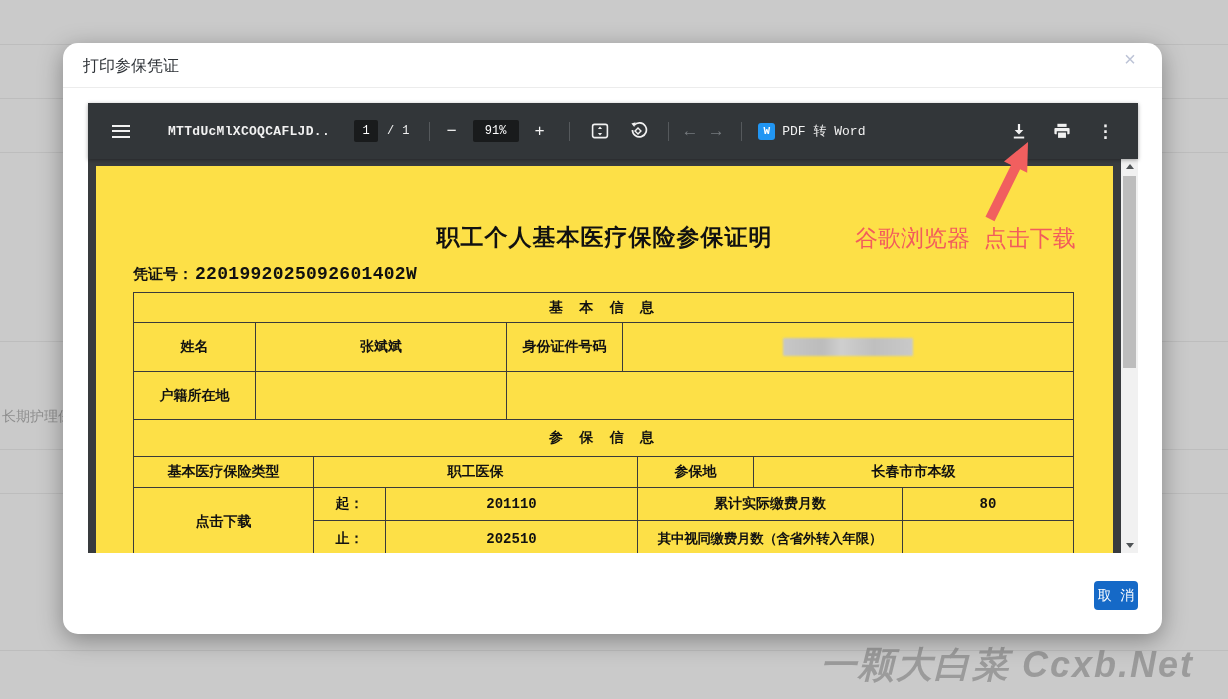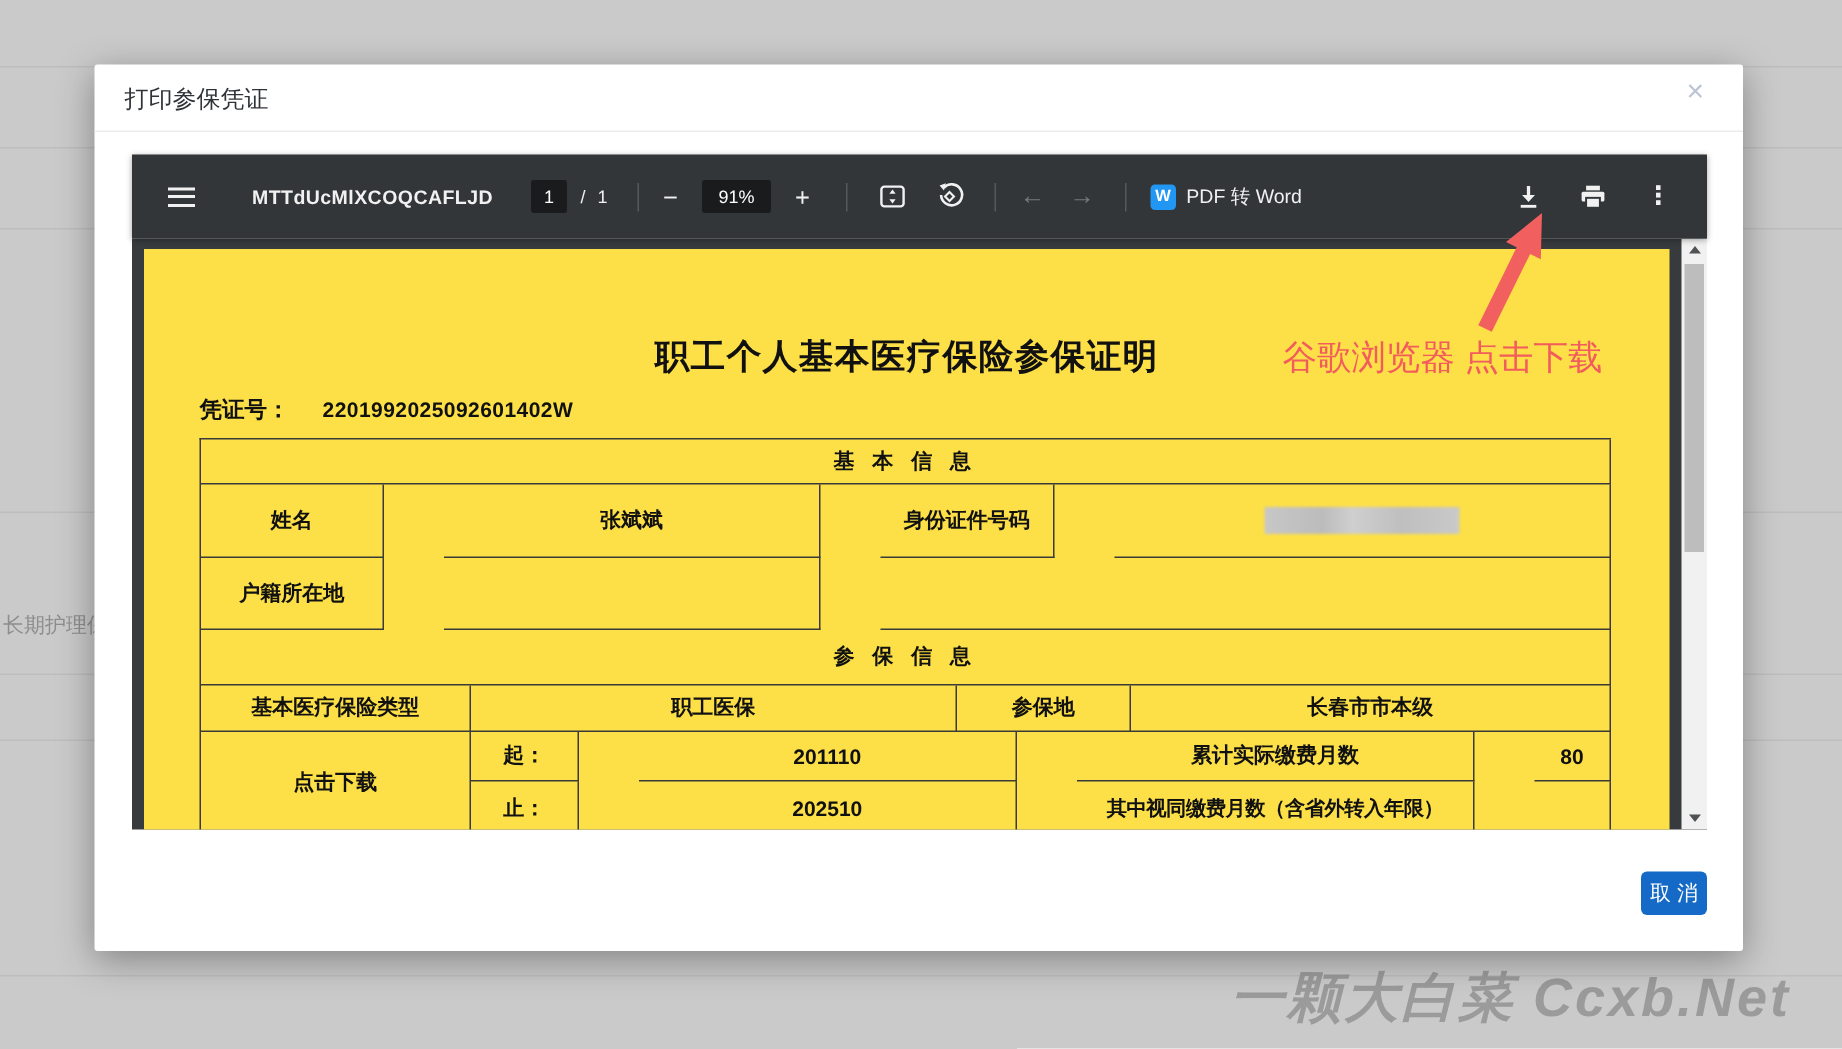--- a/index.html
+++ b/index.html
@@ -11,21 +11,21 @@
   .bg-line { position:absolute; left:0; width:100%; height:0;
     border-top:1px solid #bdbdbd; }
   .bg-left-text { position:absolute; left:2px; top:408px; width:62px;
     overflow:hidden; white-space:nowrap; color:#8e8e8e; font-size:14px; }
   .watermark { position:absolute; right:34px; top:641px; color:#9b9b9b;
     font-size:36px; font-weight:bold; font-style:italic; letter-spacing:2px;
     white-space:nowrap; }
 
   
   .modal { position:absolute; left:63px; top:43px; width:1099px; height:591px;
-    background:#fff; border-radius:2px; box-shadow:0 6px 24px rgba(0,0,0,.35); }
+    background:#fff; border-radius:15px; box-shadow:0 6px 24px rgba(0,0,0,.35);font-family:Liberation Mono, monospace; }
   .modal-header { position:relative; height:45px; border-bottom:1px solid #ececec; }
   .modal-title { position:absolute; left:20px; top:13px; font-size:16px;
     color:#2f3338; }
   .modal-close { position:absolute; right:26px; top:8px; font-size:20px;
     color:#bcc3d6; cursor:pointer; line-height:20px; }
   .cancel-btn { position:absolute; right:24px; bottom:24px; width:44px; height:29px;
     background:#1569c7; color:#fff; border:none; border-radius:4px;
     font-size:14px; cursor:pointer; font-family:inherit; }
 
   
@@ -79,30 +79,30 @@
   .thumb { position:absolute; left:2px; top:17px; width:13px; height:192px;
     background:#bdbdbd; cursor:pointer; }
 
   
   .doc-title { position:absolute; left:0; top:56px; width:100%;
     text-align:center; font-size:23px; font-weight:bold; color:#111;
     letter-spacing:1px; }
   .voucher { position:absolute; left:37px; top:98px; font-weight:bold;
     color:#111; }
   .voucher .vl { font-size:15px; }
-  .voucher .vn { font-size:14px; margin-left:22px; letter-spacing:.3px; }
+  .voucher .vn { font-size:18px; margin-left:2px; letter-spacing:.3px; }
   .ctable { position:absolute; left:37px; top:126px; width:941px;
     border-top:1px solid #3a3a3a; border-left:1px solid #3a3a3a;
     color:#111; font-weight:bold; font-size:14px; }
   .trow { display:flex; }
   .rowgroup { display:flex; }
   .cell { border-right:1px solid #3a3a3a; border-bottom:1px solid #3a3a3a;
     display:flex; align-items:center; justify-content:center; text-align:center; }
   .sub { flex:1; display:flex; flex-direction:column; }
-  .sub .trow { flex:none;gap:40px; }
+  .sub .trow { flex:none; }
   .full { flex:1; letter-spacing:4px; }
   .f1 { flex:1; }
   .w130{width:130px;} .w122{width:122px;} .w251{width:251px;} .w116{width:116px;}
   .w180{width:180px;} .w324{width:324px;} .w72{width:72px;} .w252{width:252px;}
   .w265{width:265px;}
   .h30{height:30px;} .h49{height:49px;} .h48{height:48px;} .h37{height:37px;}
   .h31{height:31px;} .h33{height:33px;} .h36{height:36px;}
   .hg97{height:97px;} .hg69{height:69px;}
   .small-label { font-size:13.5px; letter-spacing:-.3px; }
   .redact { width:130px; height:18px; border-radius:1px; filter:blur(1.2px);

